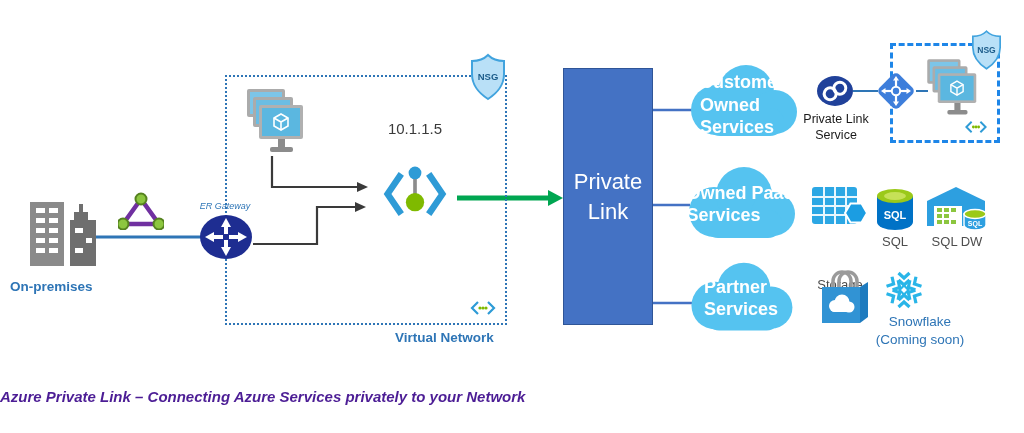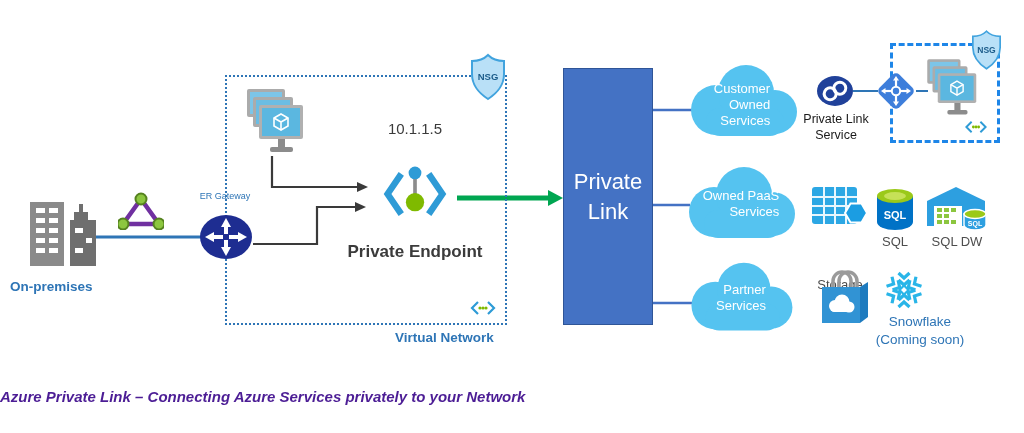--- a/index.html
+++ b/index.html
@@ -8,21 +8,21 @@
   .abs{position:absolute;}
   .preline{white-space:pre-line;}
   .blue-label{color:#2E75B6;font-weight:bold;font-size:13.5px;text-align:left;}
   .small-blue{color:#2E75B6;font-size:9px;text-align:center;}
   .gray-label{color:#4d4d4d;font-size:13px;text-align:center;}
   .vnet-box{border:2px dotted #2E75B6;}
   .right-box{border:3px dashed #1E86E8;}
   .pl-box{background:#4472C4;border:1px solid #2F5597;display:flex;align-items:center;
           justify-content:center;color:#fff;font-size:22px;text-align:center;line-height:1.35;}
   .cloud-text{display:flex;align-items:center;justify-content:center;color:#fff;
-          font-weight:normal;font-size:13px;text-align:right;line-height:1.25;}
+          font-weight:bold;font-size:18px;text-align:left;line-height:1.25;}
   .ip-label{color:#3b3b3b;font-size:15px;text-align:center;}
   .pe-label{color:#3b3b3b;font-size:17px;font-weight:bold;text-align:center;}
   .pls-label{color:#1a1a1a;font-size:12.5px;text-align:center;line-height:1.3;}
   .snow-label{color:#2E75B6;font-size:13.5px;text-align:center;line-height:1.3;}
   .caption{color:#4c1d95;font-size:15px;font-weight:bold;font-style:italic;text-align:left;}
 </style>
 </head>
 <body>
 
 <div class="canvas">
@@ -77,21 +77,21 @@
     <path d="M23 7 L5 32 M23 7 L41 32 M5 32 H41" stroke="#7030A0" stroke-width="4.5" fill="none"></path>
     <g fill="#8CC63F" stroke="#55821F" stroke-width="2">
       <circle cx="23" cy="7" r="5.5"></circle>
         <circle cx="5" cy="32" r="5.5"></circle>
         <circle cx="41" cy="32" r="5.5"></circle>
     </g>
   </svg>
 
   <div class="abs vnet-box" style="left:225px;top:75px;width:278px;height:246px;"></div>
 
-  <div class="abs small-blue" style="left:188px;top:191px;width:74px;">ER Gateway</div>
+  <div class="abs small-blue" style="left:188px;top:201px;width:74px;font-style:italic;">ER Gateway</div>
   <svg class="abs" style="left:199px;top:214px;" width="54" height="46" viewBox="0 0 54 46">
     <ellipse cx="27" cy="23" rx="26" ry="22" fill="#1E2D91"></ellipse>
     <g stroke="#fff" stroke-width="4">
       <line x1="27" y1="20" x2="27" y2="13"></line>
       <line x1="27" y1="26" x2="27" y2="33"></line>
       <line x1="24" y1="23" x2="15" y2="23"></line>
       <line x1="30" y1="23" x2="39" y2="23"></line>
     </g>
     <g fill="#fff">
       <polygon points="22,13 32,13 27,4"></polygon>
@@ -123,21 +123,20 @@
 
   <div class="abs ip-label" style="left:375px;top:120px;width:80px;">10.1.1.5</div>
 
   <svg class="abs" style="left:383px;top:163px;" width="64" height="62" viewBox="0 0 70 64">
     <path d="M20 10 L5 32 L20 54" stroke="#2E9BD6" stroke-width="7" fill="none"></path>
     <path d="M50 10 L65 32 L50 54" stroke="#2E9BD6" stroke-width="7" fill="none"></path>
     <line x1="35" y1="10" x2="35" y2="40" stroke="#8C8C8C" stroke-width="4"></line>
     <circle cx="35" cy="9" r="7" fill="#2E9BD6"></circle>
     <circle cx="35" cy="41" r="10" fill="#7FBA00"></circle>
   </svg>
-  <div class="abs pe-label" style="left:335px;top:242px;width:160px;">Private Endpoint</div>
 
   <svg class="abs" style="left:470px;top:300px;" width="26" height="16" viewBox="0 0 26 16">
     <path d="M8 2 L2 8 L8 14" stroke="#2E9BD6" stroke-width="2.2" fill="none"></path>
     <path d="M18 2 L24 8 L18 14" stroke="#2E9BD6" stroke-width="2.2" fill="none"></path>
     <g fill="#7FBA00">
       <circle cx="10" cy="8" r="1.6"></circle>
         <circle cx="13" cy="8" r="1.6"></circle>
         <circle cx="16" cy="8" r="1.6"></circle>
     </g>
   </svg>

